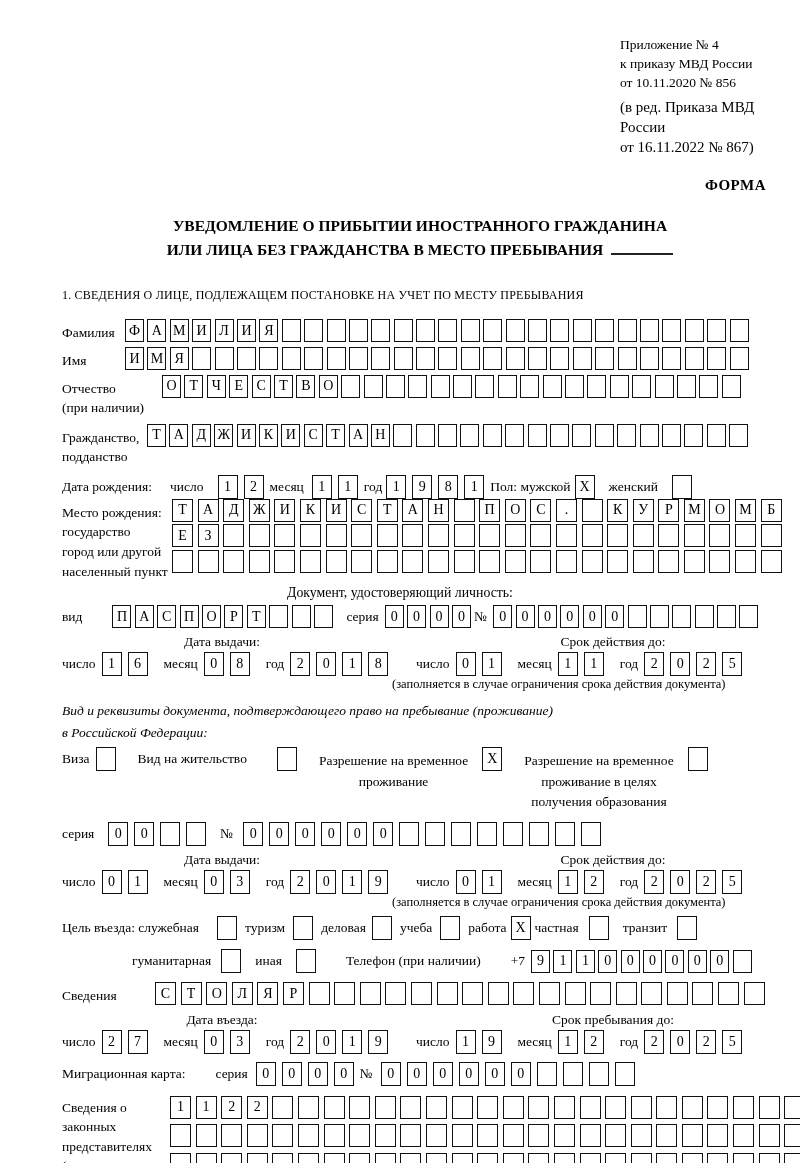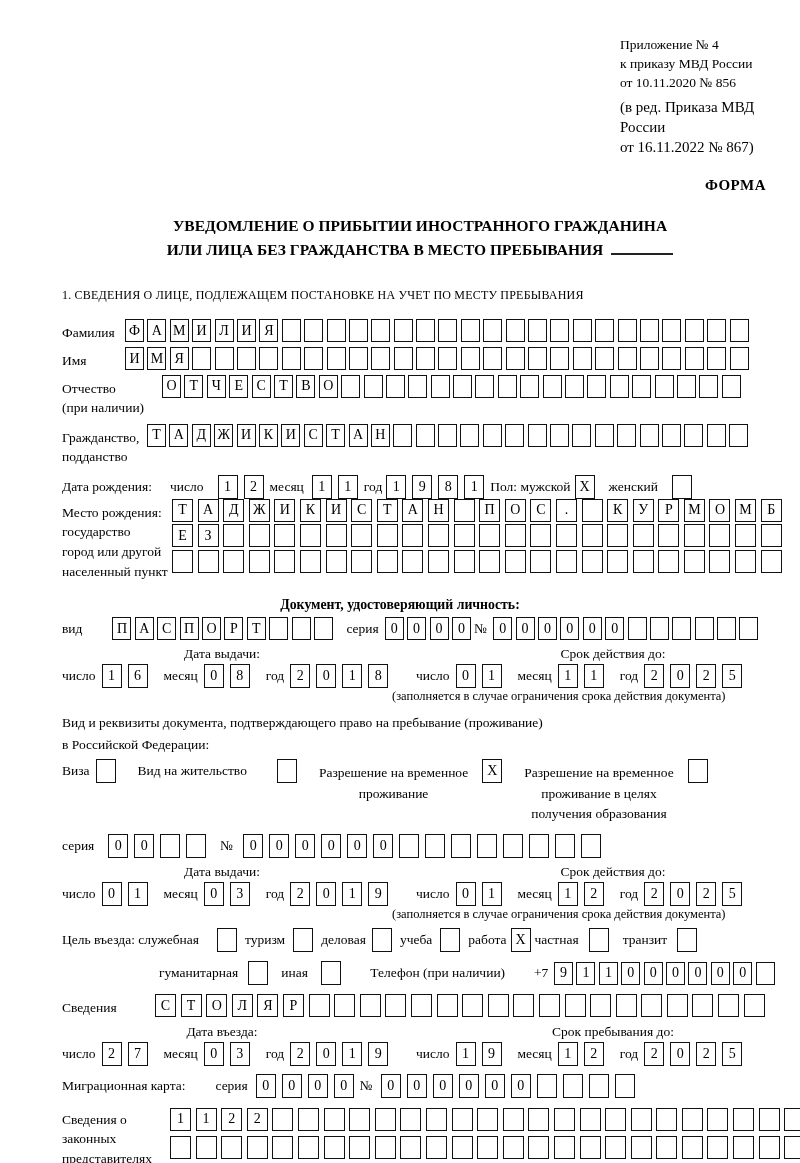--- a/index.html
+++ b/index.html
@@ -43,31 +43,31 @@
   .dh-left { width: 320px; }
   .dh-right { width: 330px; margin-left: 66px; }
   .daterow { display: flex; align-items: center; margin-top: 2px; }
   .dategrp { display: flex; align-items: center; }
   .dategrp .dlbl { margin-right: 6px; }
   .dategrp .cellrow { margin-right: 10px; }
   .date .cell, .cb .cell { width: 20px; height: 24px; margin-right: 6px; }
   .cb .cell { margin-right: 0; }
   .date-note { font-size: 12.5px; margin: 1px 0 0 330px; }
 
-  .plain-line { margin-top: 8px; line-height: 1.6; }
+  .plain-line { margin-top: 8px; line-height: 1.6; font-style: italic; }
 
   
   .permit-row { display: flex; align-items: flex-start; margin-top: 4px; }
   .permit-row .pr-lbl { padding-top: 4px; }
   .permit-multi { text-align: center; line-height: 1.5; padding-top: 4px; }
 
   .inline-row { display: flex; align-items: center; flex-wrap: nowrap; }
   .inline-row > span { white-space: nowrap; }
 
-  .doc-header { font-weight: bold; text-align: center; margin: 16px 40px 4px 0; font-size: 13.8px; }
+  .doc-header { font-weight: normal; text-align: center; margin: 4px 40px 4px 0; font-size: 13.8px; }
 
   .gap4 { width: 4px; } .gap6 { width: 6px; } .gap8 { width: 8px; } .gap10 { width: 10px; }
   .gap14 { width: 14px; } .gap18 { width: 18px; } .gap22 { width: 22px; } .gap30 { width: 30px; }
 </style>
 </head>
 <body>
 
 <div class="page">
 
   <div class="appendix">
@@ -596,21 +596,21 @@
           <span class="cell"></span>
         </span>
         <span class="gap14"></span>
       <span>транзит</span>
         <span class="gap10"></span>
       <span class="cellrow cb">
           <span class="cell"></span>
         </span>
     </div>
 
-    <div class="inline-row" style="margin-top:9px; margin-left:97px">
+    <div class="inline-row" style="margin-top:9px; margin-left:70px">
       <span>гуманитарная</span>
         <span class="gap10"></span>
       <span class="cellrow cb">
           <span class="cell"></span>
         </span>
         <span class="gap14"></span>
       <span>иная</span>
         <span class="gap14"></span>
       <span class="cellrow cb">
           <span class="cell"></span>

